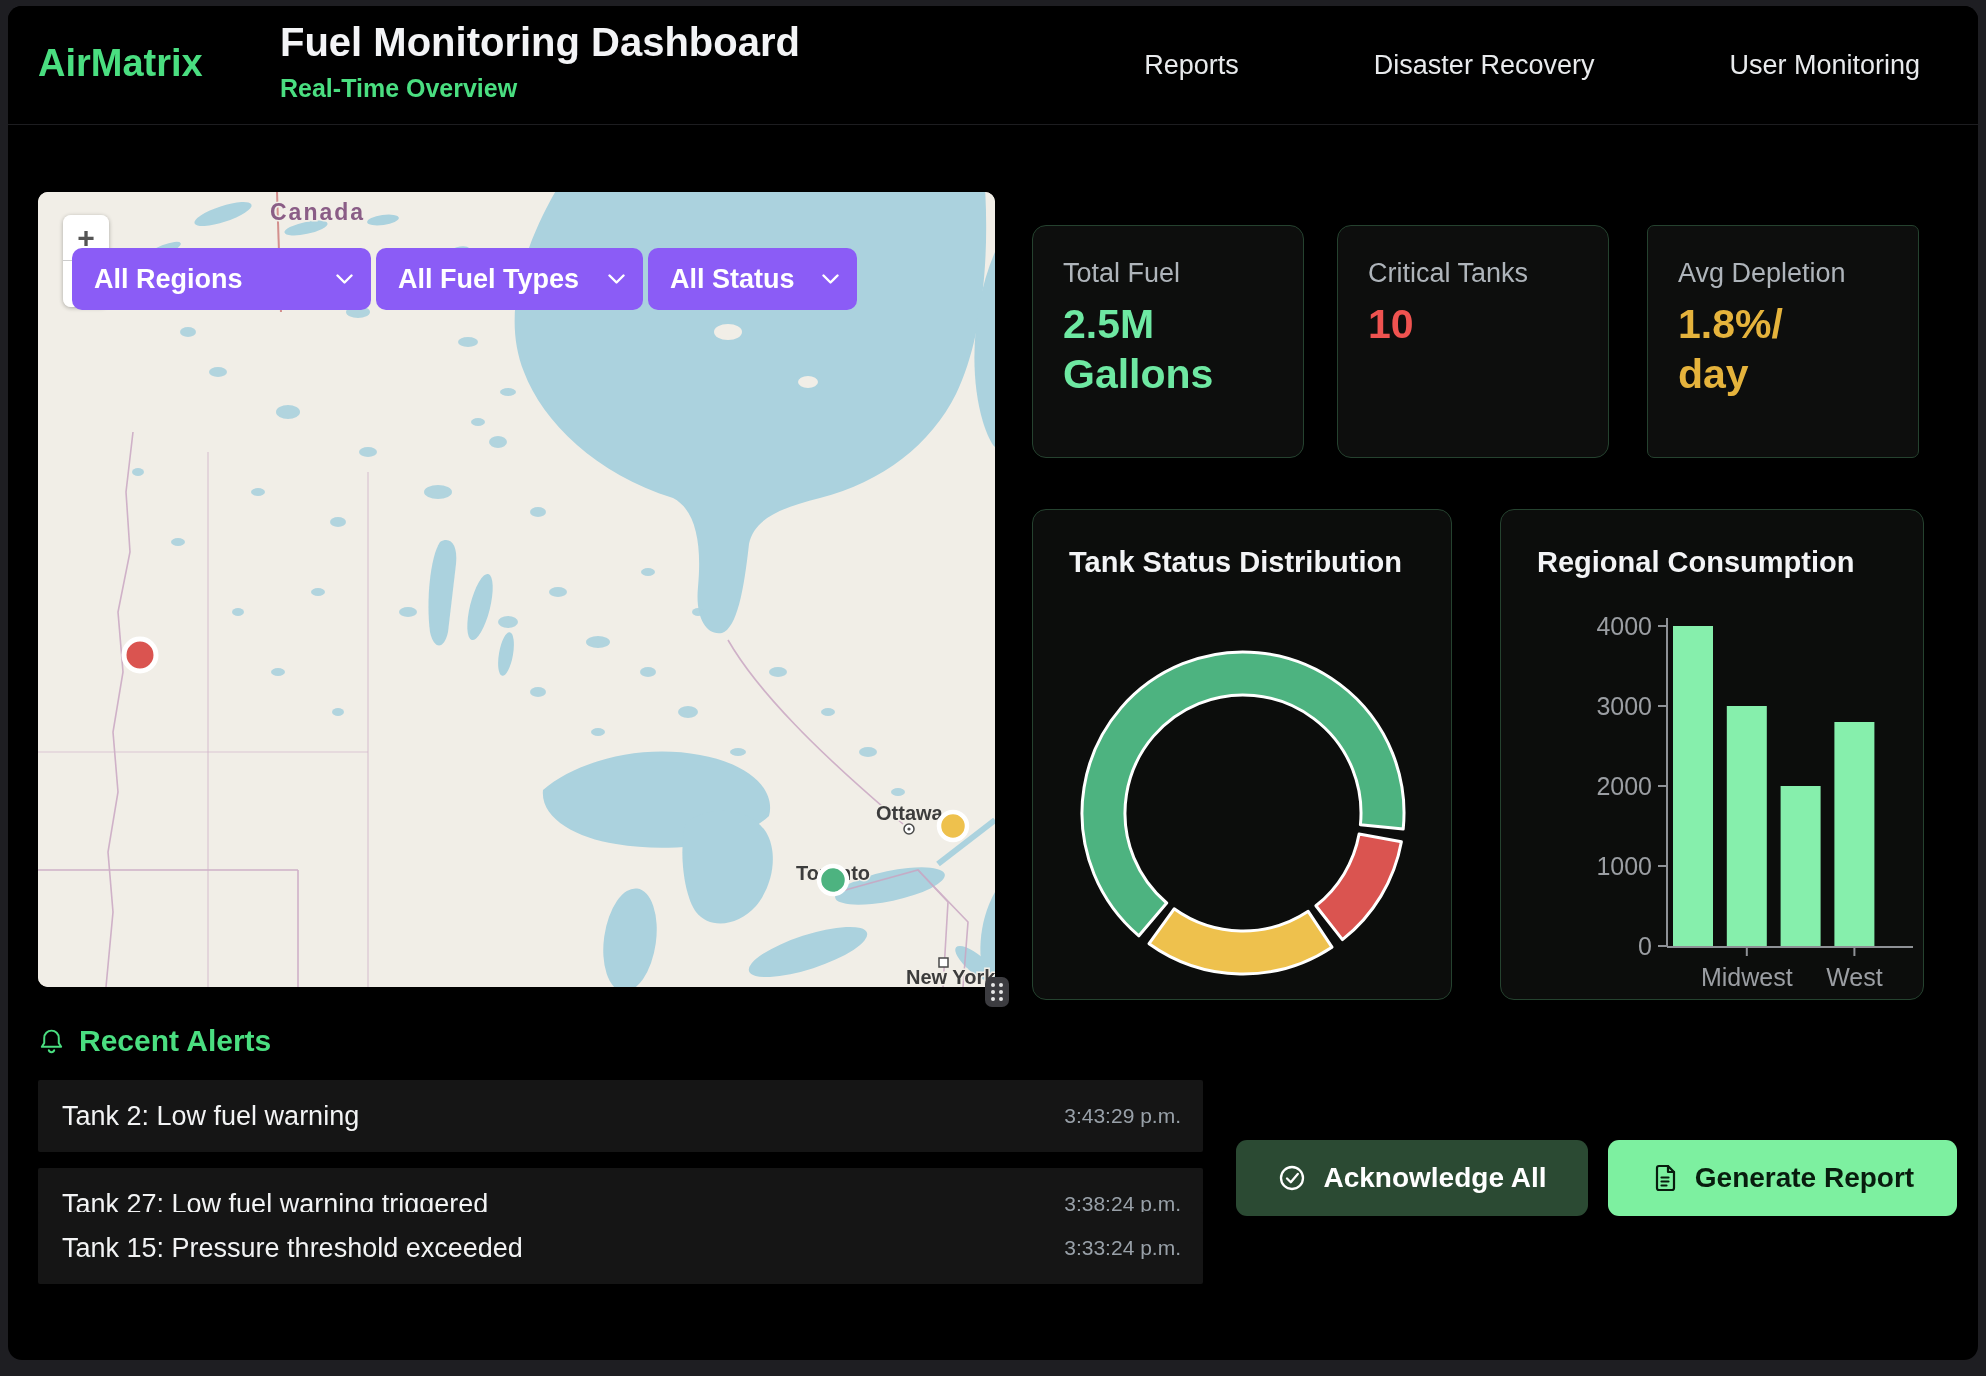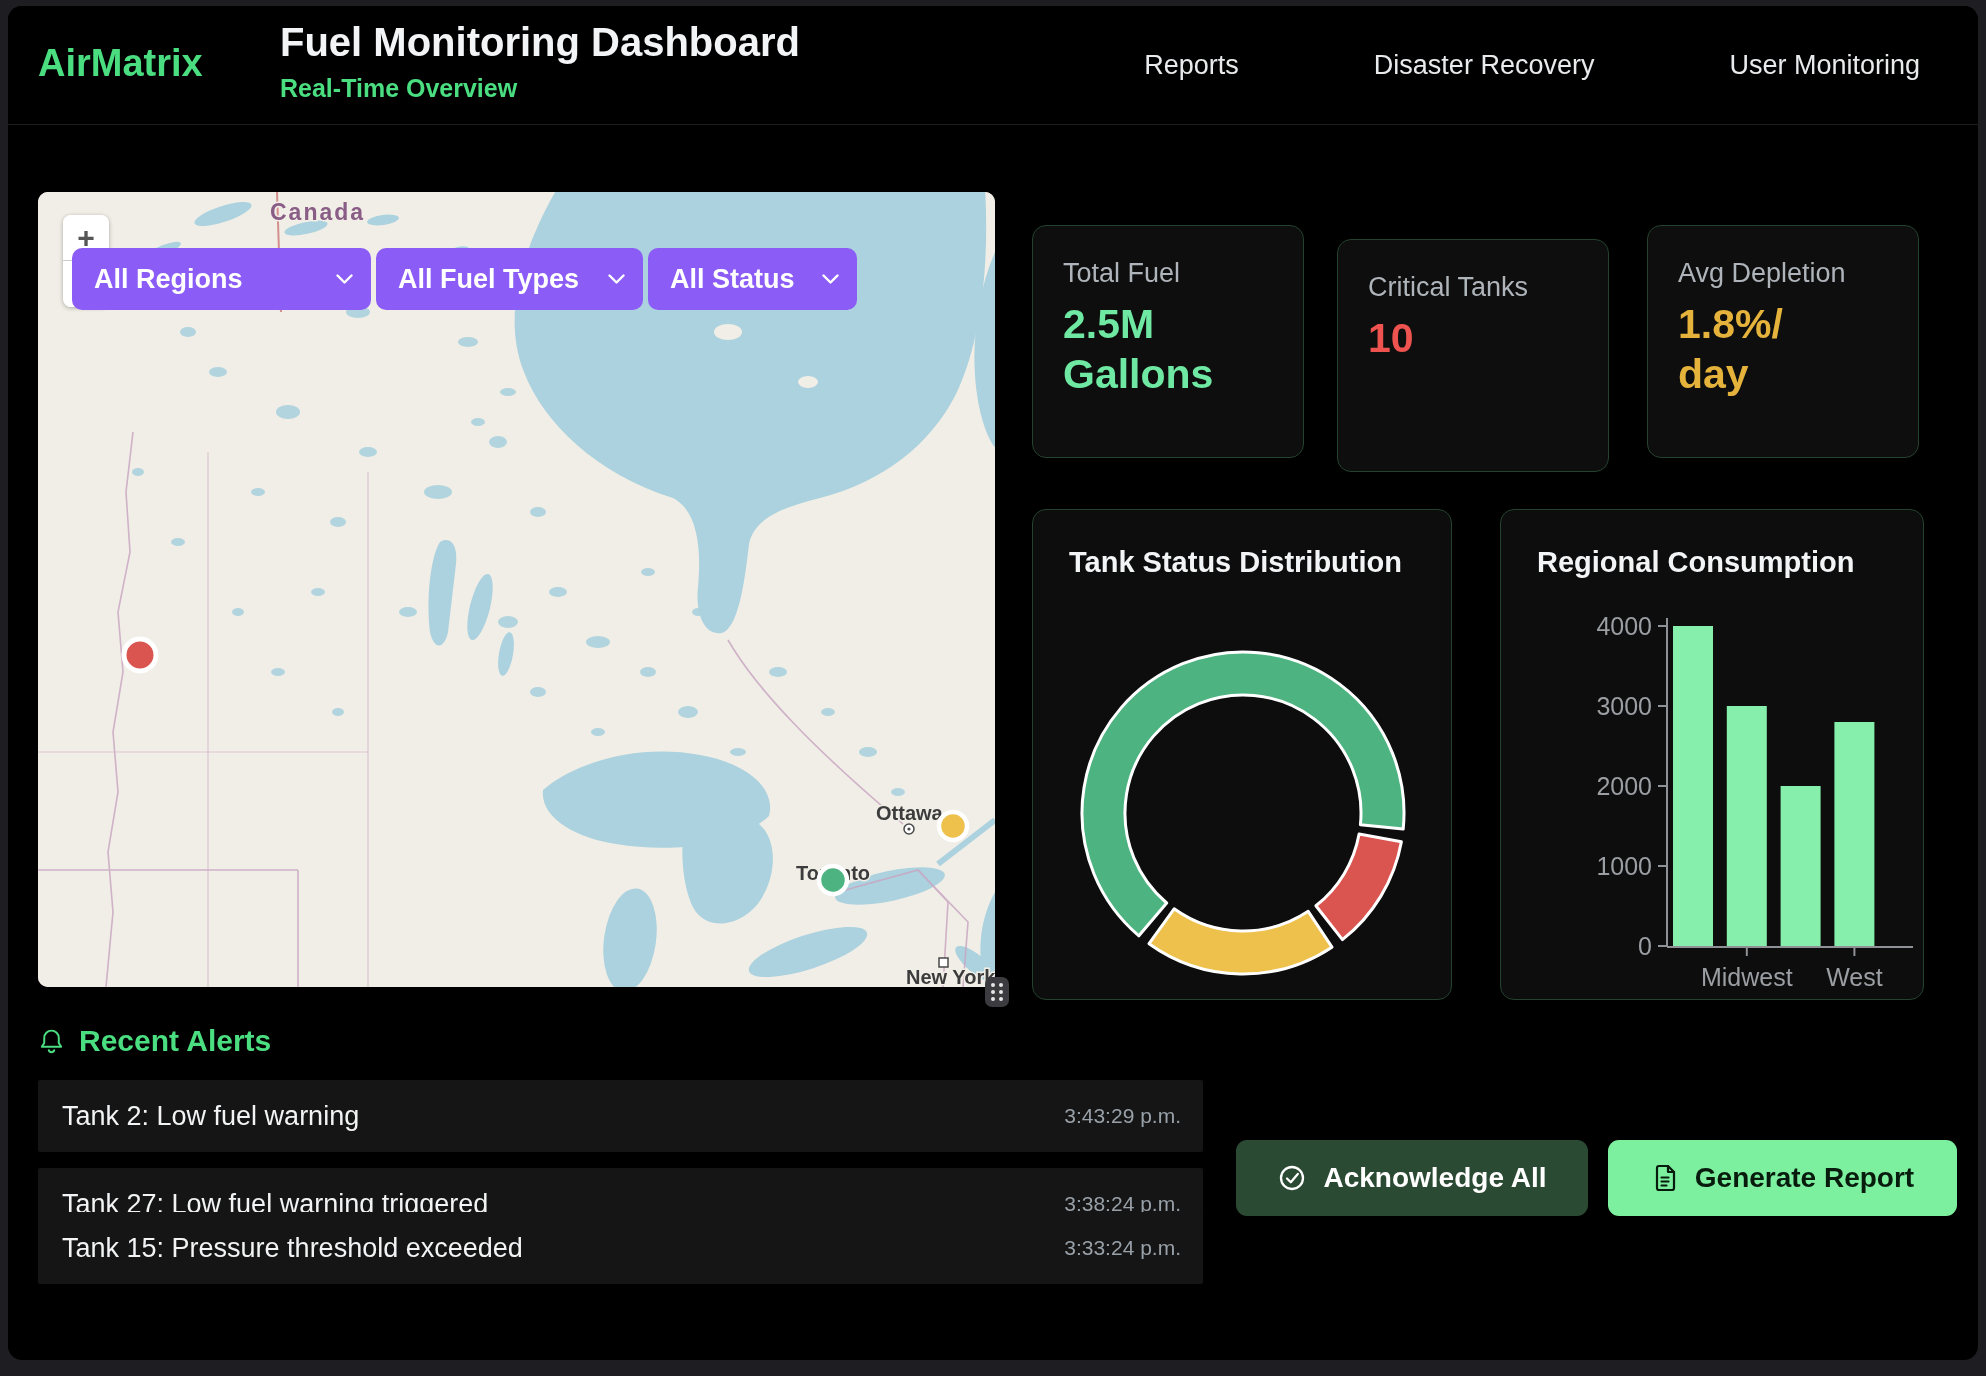--- a/index.html
+++ b/index.html
@@ -213,28 +213,28 @@
       <i></i>
   </div>
 
   <div class="stat-card" style="left:1024px;">
     <div class="stat-label">Total Fuel</div>
     <div class="stat-value" style="color: rgb(110, 232, 162);">
       <span>2.5M</span>
         <span>Gallons</span>
     </div>
   </div>
-  <div class="stat-card" style="left:1329px;margin-top:14px;">
+  <div class="stat-card" style="left:1329px;">
     <div class="stat-label">Critical Tanks</div>
     <div class="stat-value" style="color: rgb(239, 83, 80);">
       <span>10</span>
         <span></span>
     </div>
   </div>
-  <div class="stat-card" style="left:1639px;">
+  <div class="stat-card" style="left:1639px;border-radius:7px;">
     <div class="stat-label">Avg Depletion</div>
     <div class="stat-value" style="color: rgb(229, 179, 60);">
       <span>1.8%/</span>
         <span>day</span>
     </div>
   </div>
 
   <div class="chart-card" style="left:1024px; width:420px;">
     <div class="chart-title">Tank Status Distribution</div>
     <svg id="donut-svg" class="abs" style="left:0; top:0;" width="420" height="491" viewBox="0 0 420 491">

